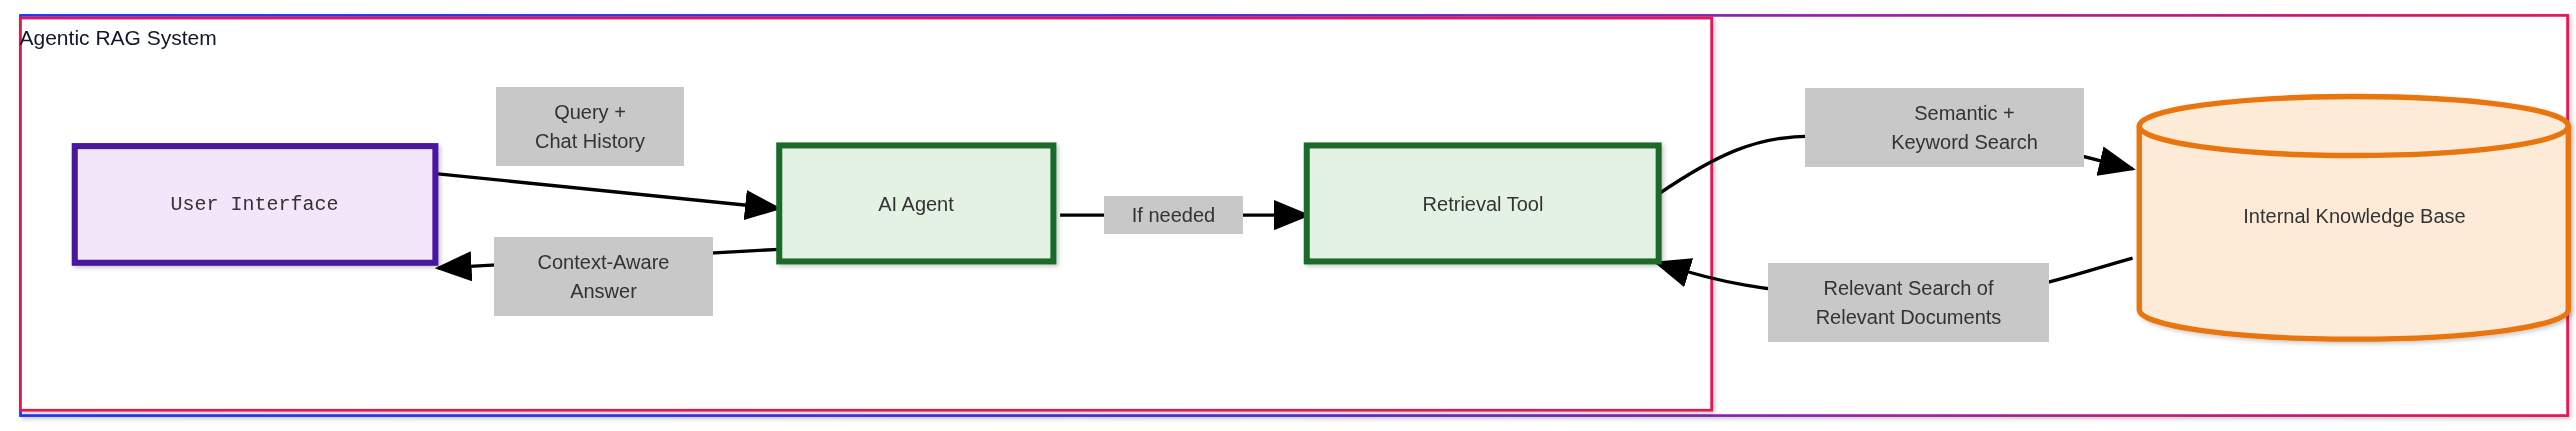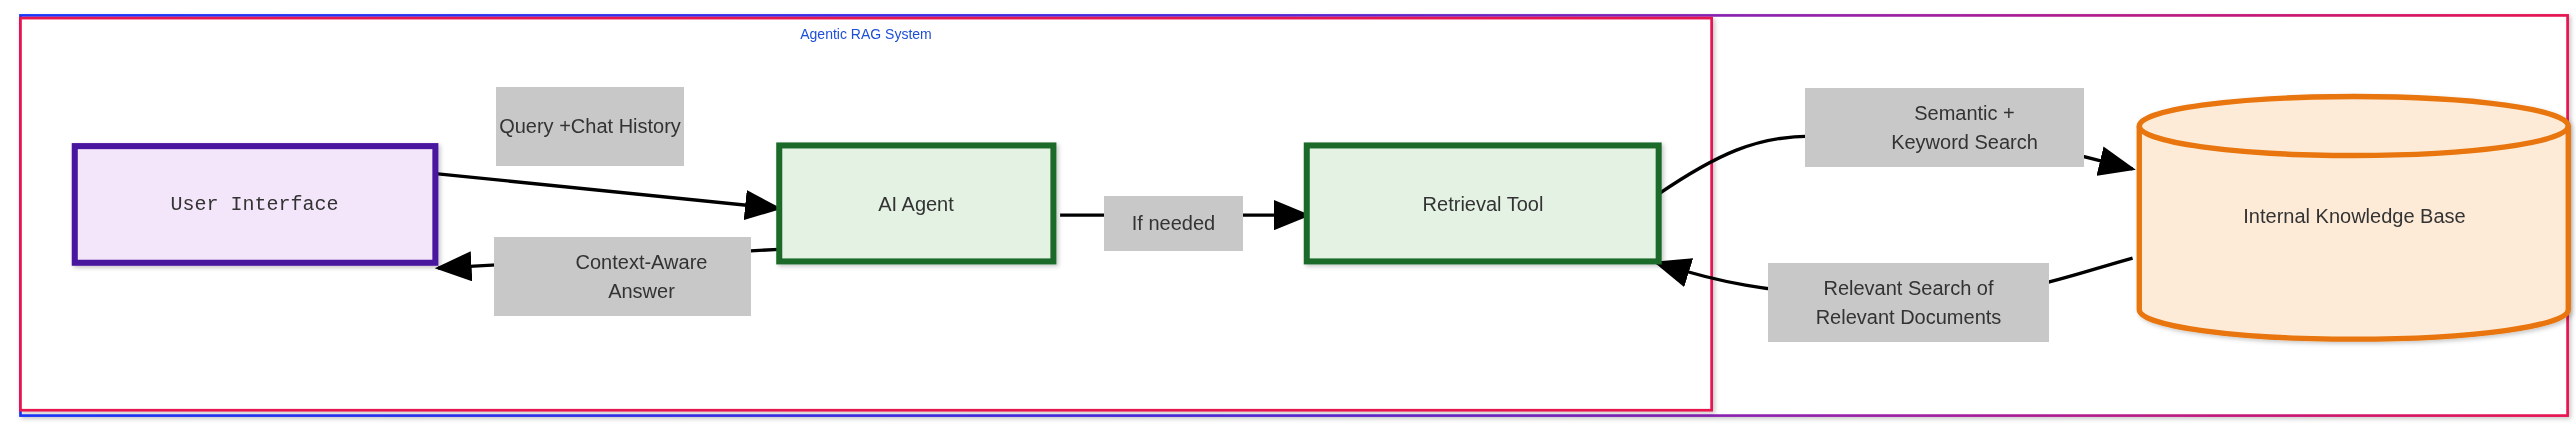--- a/index.html
+++ b/index.html
@@ -48,24 +48,24 @@
     text-align: center;
     color: #333333;
     font-size: 20px;
     font-family: "Liberation Sans", sans-serif;
     line-height: 1.45;
     background: #c8c8c8;
     white-space: pre;
   }
   .cluster-title {
     position: absolute;
-    color: #1d4ed8;
-    font-size: 14px;
+    color: #0f172a;
+    font-size: 21px;
     font-family: "Liberation Sans", sans-serif;
-    text-align: center;
+    text-align: left;
     white-space: pre;
   }
 </style>
 </head>
 <body>
 
 <div id="canvas">
 
   <svg id="diagram" viewBox="0 0 3840 643">
     <defs>
@@ -120,31 +120,31 @@
   <div class="cluster-title" style="left:19.5px; top:25.5px; width:1693px;">Agentic RAG System</div>
 
   <div class="node-label" style="left:74px; top:146px; width:361px; height:117px;font-family:Liberation Mono, monospace;">User Interface</div>
 
   <div class="node-label" style="left:779px; top:146px; width:274px; height:116px;">AI Agent</div>
 
   <div class="node-label" style="left:1307px; top:146px; width:352px; height:116px;text-align:right;">Retrieval Tool</div>
 
   <div class="node-label" style="left:2140px; top:156px; width:429px; height:121px;text-align:center;">Internal Knowledge Base</div>
 
-  <div class="edge-label" style="left:496px; top:87px; width:188px; height:79px; flex-direction:row;">
+  <div class="edge-label" style="left:496px; top:87px; width:188px; height:79px; flex-direction:column;">
     <span>Query +</span>
     <span>Chat History</span>
   </div>
 
-  <div class="edge-label" style="left:494px; top:237px; width:219px; height:79px; flex-direction:column;padding-left:38px;">
+  <div class="edge-label" style="left:494px; top:237px; width:219px; height:79px; flex-direction:column;">
     <span>Context-Aware</span>
     <span>Answer</span>
   </div>
 
-  <div class="edge-label" style="left:1104px; top:196px; width:139px; height:55px;">
+  <div class="edge-label" style="left:1104px; top:196px; width:139px; height:38px;">
     <span>If needed</span>
   </div>
 
   <div class="edge-label" style="left:1805px; top:88px; width:239px; height:79px; flex-direction:column;padding-left:40px;">
     <span>Semantic +</span>
     <span>Keyword Search</span>
   </div>
 
   <div class="edge-label" style="left:1768px; top:263px; width:281px; height:79px; flex-direction:column;">
     <span>Relevant Search of</span>

